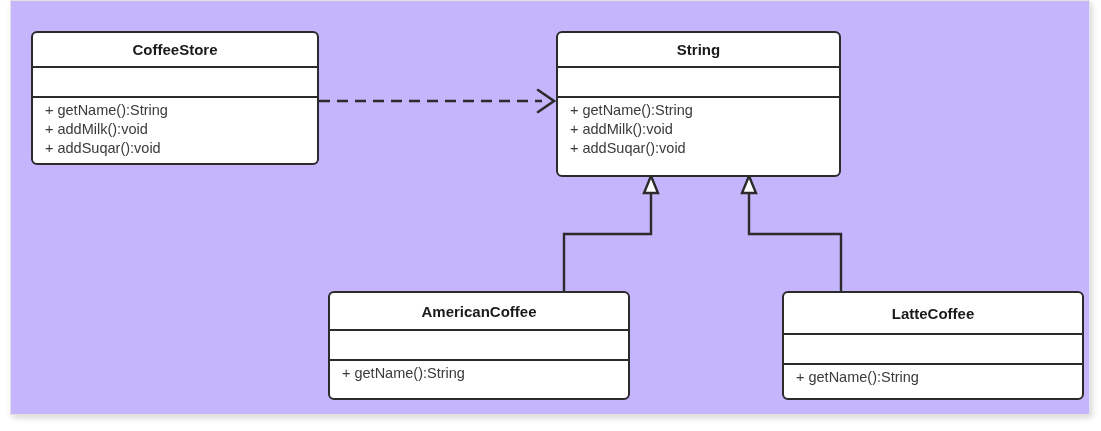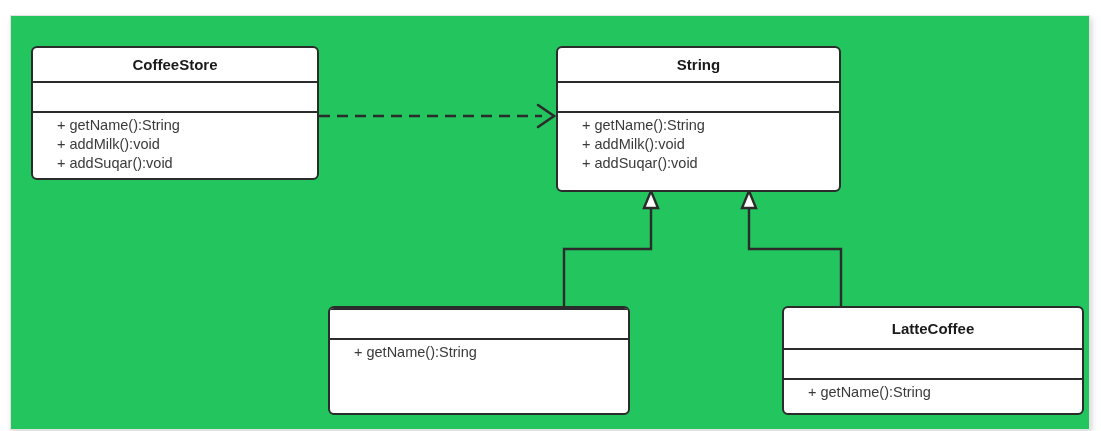--- a/index.html
+++ b/index.html
@@ -12,24 +12,24 @@
     height: 431px;
     position: relative;
     overflow: hidden;
     font-family: "Liberation Sans", sans-serif;
   }
 
   
   #canvas-sheet {
     position: absolute;
     left: 10px;
-    top: 15px;
+    top: 0;
     width: 1080px;
     height: 415px;
-    background: #22c55e;
+    background: #c4b5fd;
     border: 1px solid #e2e2e2;
     box-sizing: border-box;
     box-shadow: 2px 3px 6px rgba(0,0,0,0.16);
   }
 
   
   .uml-class {
     position: absolute;
     box-sizing: border-box;
     background: #ffffff;
@@ -49,21 +49,21 @@
     justify-content: center;
     box-sizing: border-box;
   }
   .uml-attrs {
     border-top: 2.5px solid #2b2b2b;
     box-sizing: border-box;
   }
   .uml-ops {
     border-top: 2.5px solid #2b2b2b;
     box-sizing: border-box;
-    padding: 3px 0 0 12px;
+    padding: 3px 0 0 0;
   }
   .uml-op {
     font-size: 14.5px;
     color: #3a3a3a;
     padding-left: 12px;
     line-height: 1.32;
     white-space: nowrap;
   }
 
   
@@ -134,20 +134,21 @@
     <div class="uml-name">String</div>
     <div class="uml-attrs"></div>
     <div class="uml-ops">
       <div class="uml-op">+ getName():String</div>
       <div class="uml-op">+ addMilk():void</div>
       <div class="uml-op">+ addSuqar():void</div>
     </div>
   </div>
 
   <div class="uml-class" id="class-americancoffee">
+    <div class="uml-name">AmericanCoffee</div>
     <div class="uml-attrs"></div>
     <div class="uml-ops">
       <div class="uml-op">+ getName():String</div>
     </div>
   </div>
 
   <div class="uml-class" id="class-lattecoffee">
     <div class="uml-name">LatteCoffee</div>
     <div class="uml-attrs"></div>
     <div class="uml-ops">

